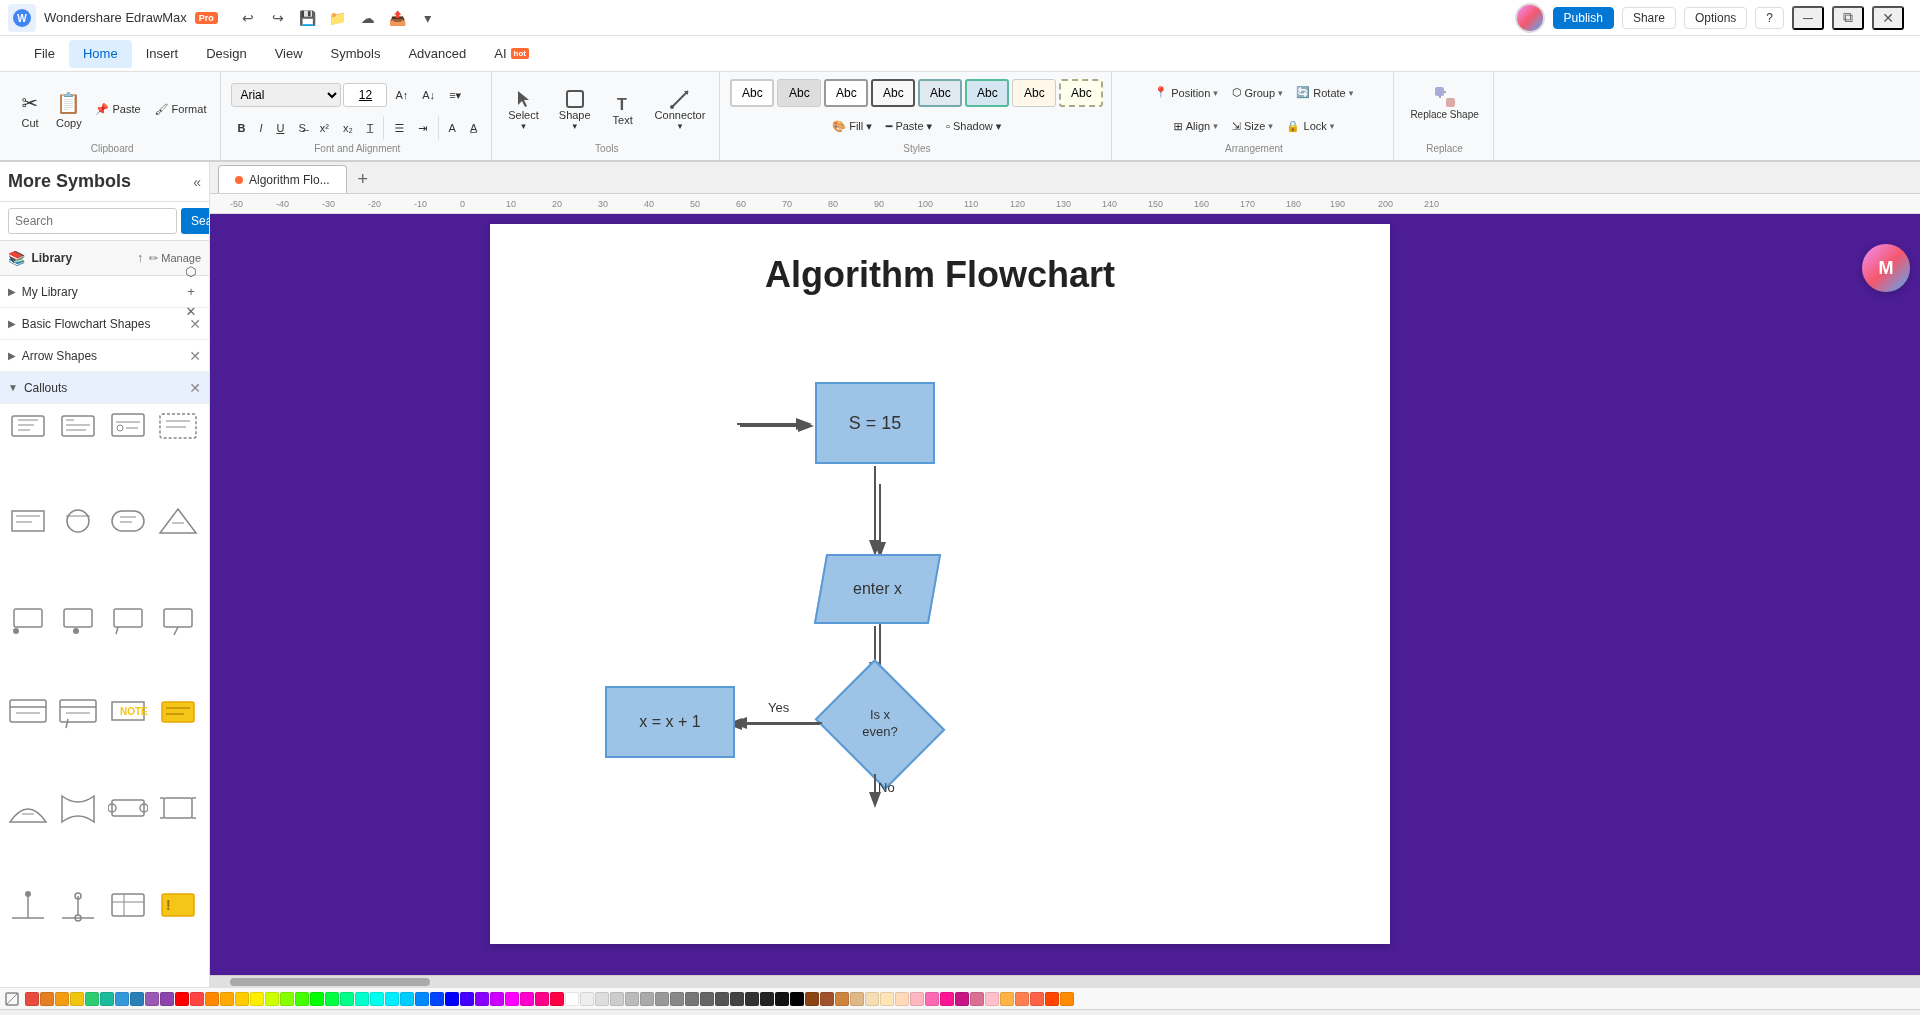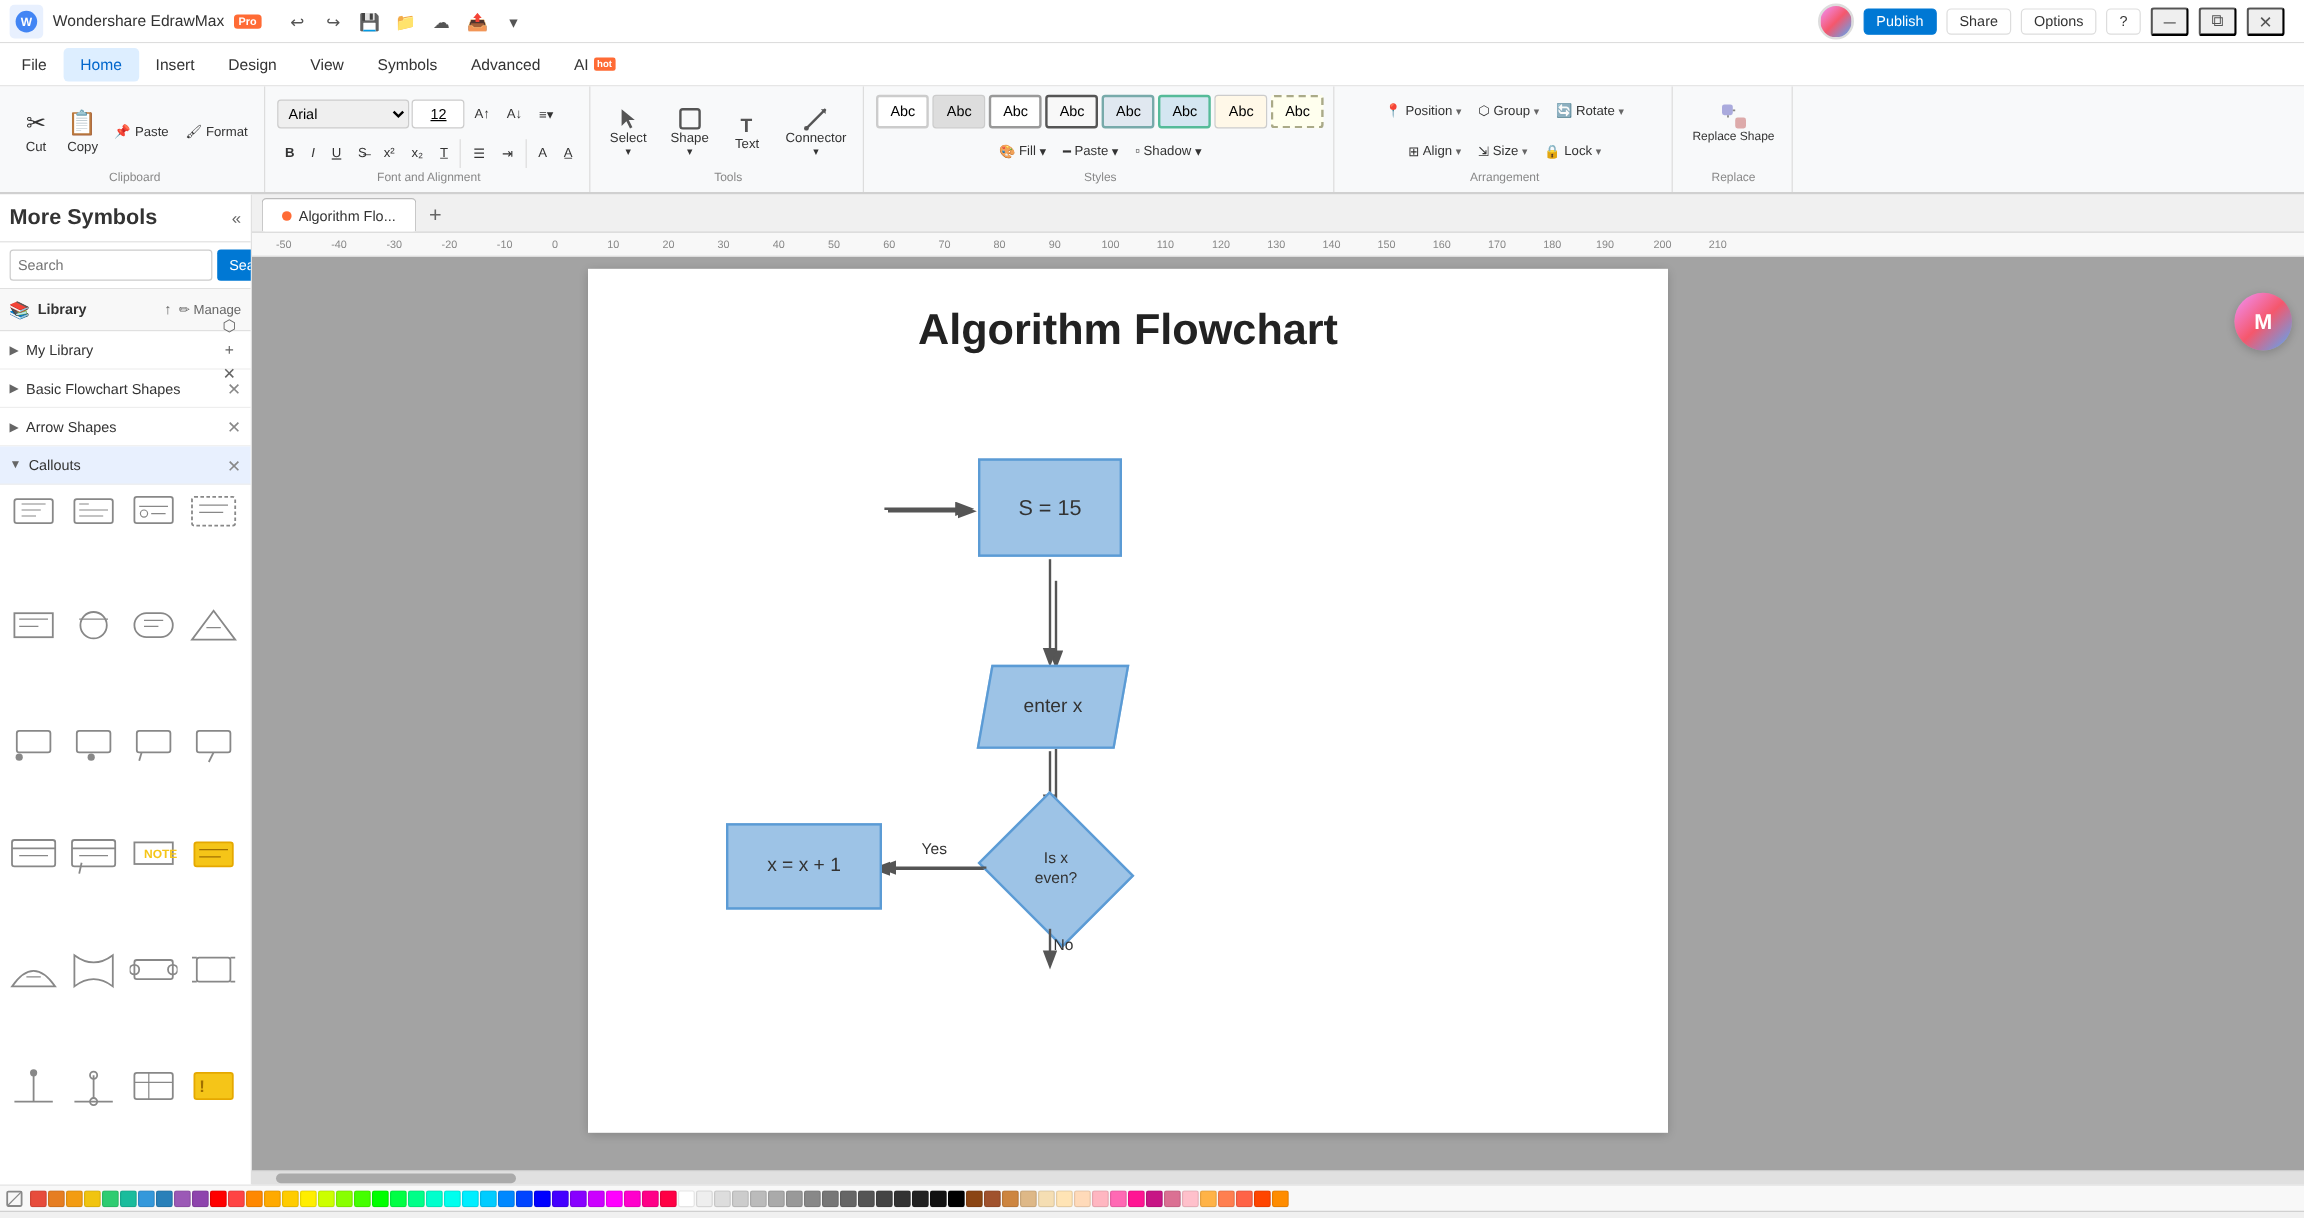--- a/index.html
+++ b/index.html
@@ -21,21 +21,21 @@
     .title-undo-redo { display: flex; gap: 2px; margin-left: 8px; }
     .title-undo-redo button { border: none; background: none; cursor: pointer; width: 28px; height: 28px; border-radius: 3px; font-size: 14px; color: #555; }
 
     
     #menu-bar {
       height: 36px;
       background: #ffffff;
       display: flex;
       align-items: center;
       border-bottom: 1px solid #e0e0e0;
-      padding: 0 4px;
+      padding: 0 20px;
     }
     .menu-item {
       padding: 4px 14px;
       cursor: pointer;
       border-radius: 4px;
       font-size: 13px;
       color: #333;
       height: 28px;
       display: flex;
       align-items: center;
@@ -884,21 +884,21 @@
             <text x="9" y="342" text-anchor="middle">80</text>
             <text x="9" y="388" text-anchor="middle">90</text>
             <text x="9" y="434" text-anchor="middle">100</text>
             <text x="9" y="480" text-anchor="middle">110</text>
             <text x="9" y="526" text-anchor="middle">120</text>
             <text x="9" y="572" text-anchor="middle">130</text>
           </g>
         </svg>
       </div>
 
-      <div style="flex:1;position:relative;background:#a3a3a3;overflow:hidden;">
+      <div style="flex:1;position:relative;background:#4c1d95;overflow:hidden;">
 
         <div id="canvas-white">
 
           <div class="flowchart-title">Algorithm Flowchart</div>
 
           <svg style="position:absolute;top:0;left:0;width:100%;height:100%;pointer-events:none;">
 
             <line x1="250" y1="202" x2="320" y2="202" stroke="#555" stroke-width="2" marker-end="url(#arrow)"></line>
 
             <line x1="390" y1="260" x2="390" y2="330" stroke="#555" stroke-width="2" marker-end="url(#arrow)"></line>

